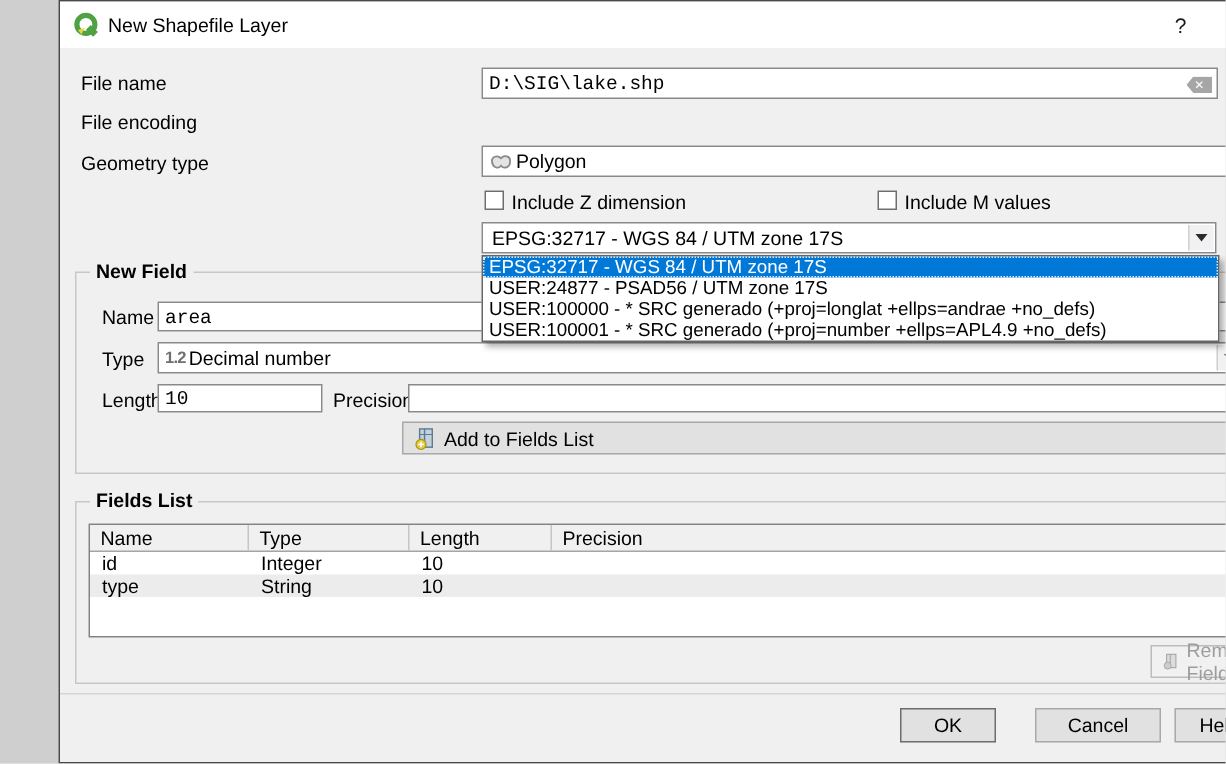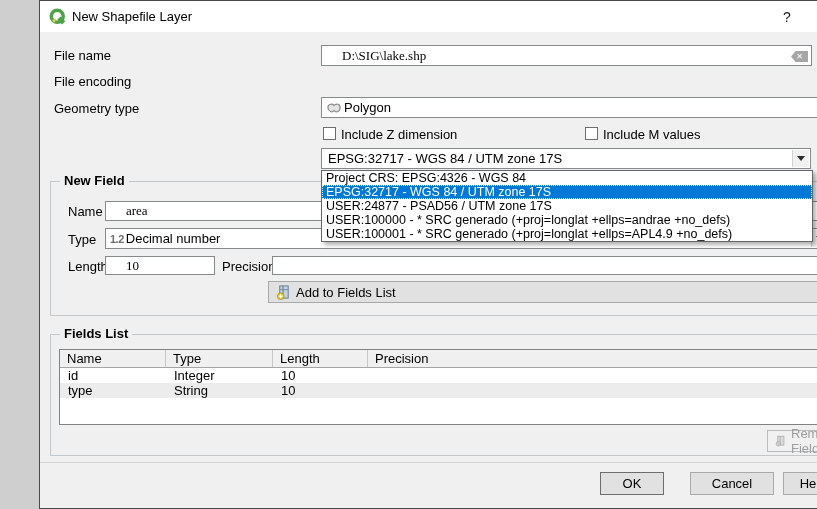--- a/index.html
+++ b/index.html
@@ -13,21 +13,21 @@
   .title { position:absolute; left:32px; top:8px; font-size:13px; }
   .tb-btn { position:absolute; top:4px; width:30px; height:24px; text-align:center;
             line-height:24px; font-size:14px; color:#1a1a1a; cursor:default; }
   .tb-help { left:732px; }
   .tb-close { left:775px; font-size:15px; }
 
   
   .lbl { position:absolute; white-space:nowrap; }
   .field, .combo { position:absolute; background:#fff; border:1px solid #868a8e; }
   .field input { width:100%; height:100%; border:none; outline:none; background:transparent;
-                 font-family:Liberation Serif, serif; font-size:13px; padding:1px 20px; }
+                 font-family:Liberation Mono, monospace; font-size:13px; padding:1px 4px; }
   .combo { padding-left:4px; display:flex; align-items:center; white-space:nowrap; overflow:hidden; }
   .combo .cbo-text { margin-left:2px; }
   .arrowbox { position:absolute; right:1px; top:1px; bottom:1px; width:17px; background:#f1f1f1;
               border-left:1px solid #d0d0d0; display:flex; align-items:center; justify-content:center; }
   .tri { width:0; height:0; border-left:4px solid transparent; border-right:4px solid transparent;
          border-top:5px solid #2b2b2b; }
   .checkbox { position:absolute; width:13px; height:13px; background:#fff; border:1px solid #6e6e6e; }
 
   
   .clear-icon { position:absolute; left:469px; top:5px; width:17px; height:11px; background:#a6a6a6;
@@ -119,25 +119,24 @@
   <div class="globe-btn">
     <svg width="18" height="18" viewBox="0 0 18 18">
       <circle cx="9" cy="8" r="7" fill="#aebfca" stroke="#5e7487" stroke-width="1"></circle>
       <ellipse cx="9" cy="8" rx="3.2" ry="7" fill="none" stroke="#7d93a3" stroke-width="0.8"></ellipse>
       <line x1="2" y1="8" x2="16" y2="8" stroke="#7d93a3" stroke-width="0.8"></line>
       <path d="M9,9 L17,9 A8,8 0 0 1 9,17 Z" fill="#e4c838" stroke="#a8921f" stroke-width="0.8"></path>
     </svg>
   </div>
 
   <div class="crs-dropdown">
-      <div class="crs-option">Project CRS: EPSG:4326 - WGS 84</div>
       <div class="crs-option selected">EPSG:32717 - WGS 84 / UTM zone 17S</div>
       <div class="crs-option">USER:24877 - PSAD56 / UTM zone 17S</div>
       <div class="crs-option">USER:100000 -  * SRC generado (+proj=longlat +ellps=andrae +no_defs)</div>
-      <div class="crs-option">USER:100001 -  * SRC generado (+proj=longlat +ellps=APL4.9 +no_defs)</div>
+      <div class="crs-option">USER:100001 -  * SRC generado (+proj=number +ellps=APL4.9 +no_defs)</div>
     </div>
 
   <div class="groupbox" style="left:10px; top:180px; width:795px; height:135px;">
     <span class="legend">New Field</span>
   </div>
   <span class="lbl" style="left:28px; top:203px;">Name</span>
   <div class="field" style="left:65px; top:200px; width:733px; height:20px;">
     <input value="area" style="">
   </div>
   <span class="lbl" style="left:28px; top:231px;">Type</span>

